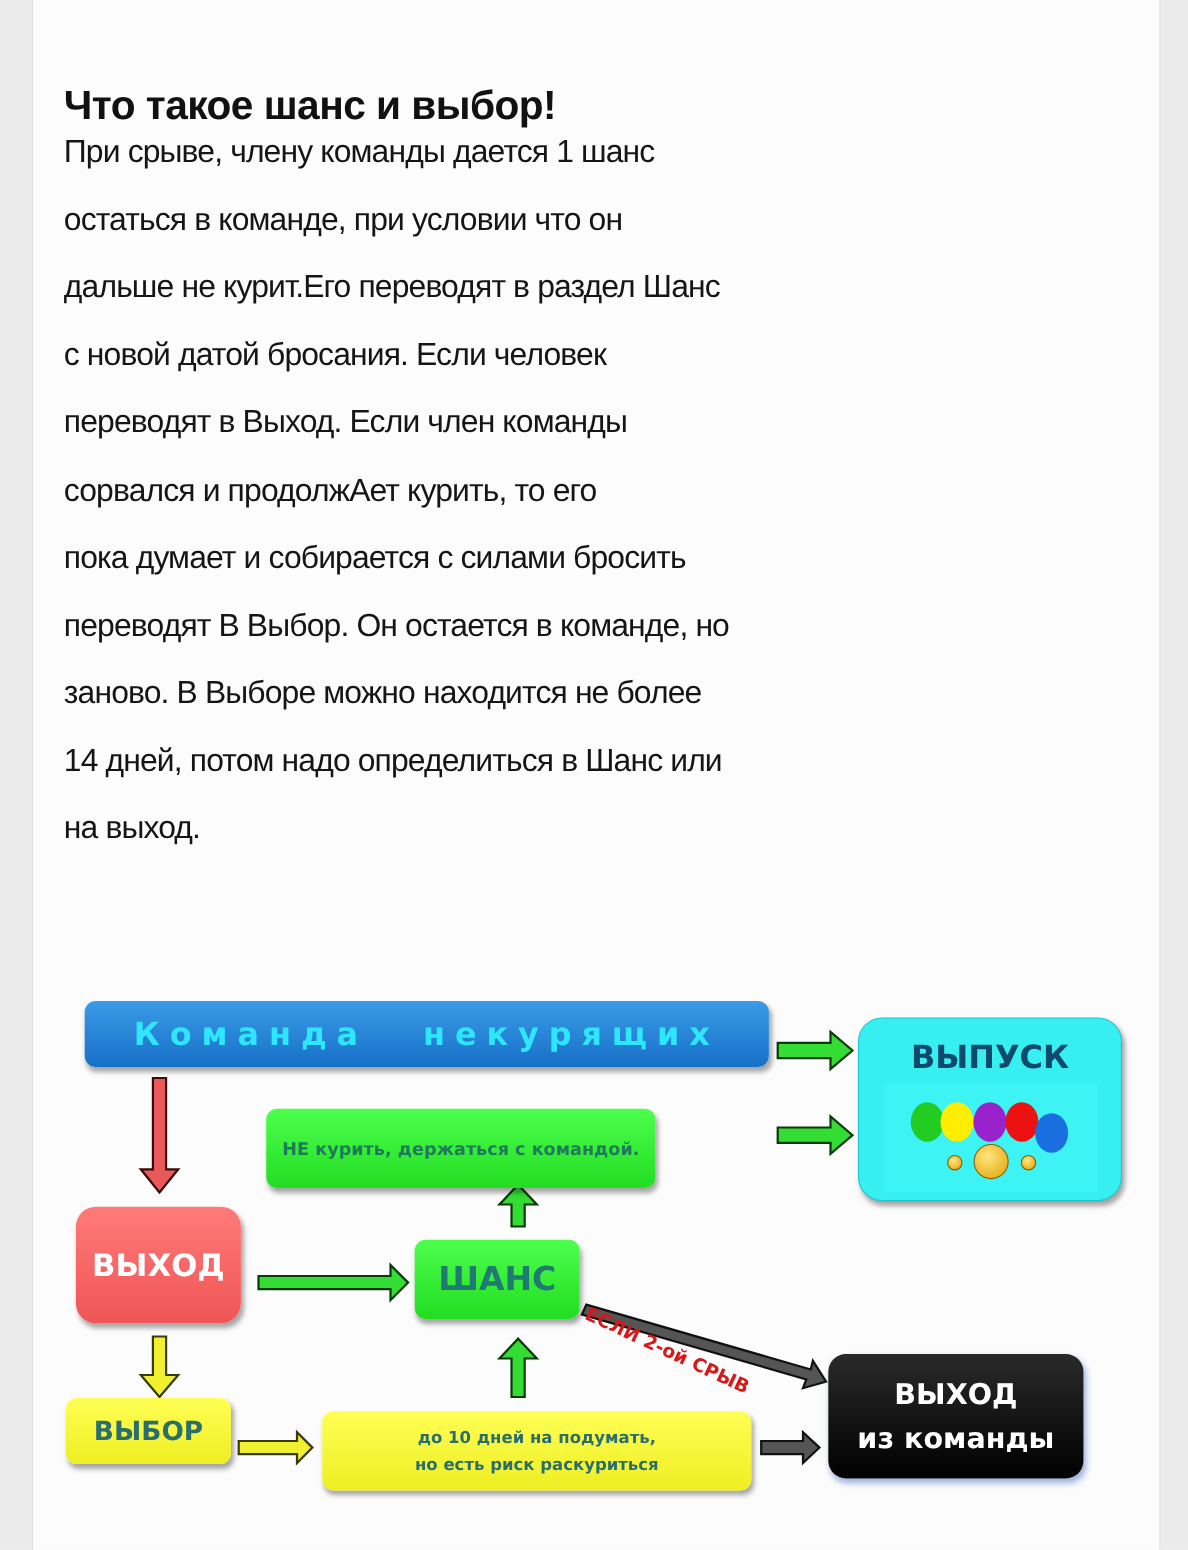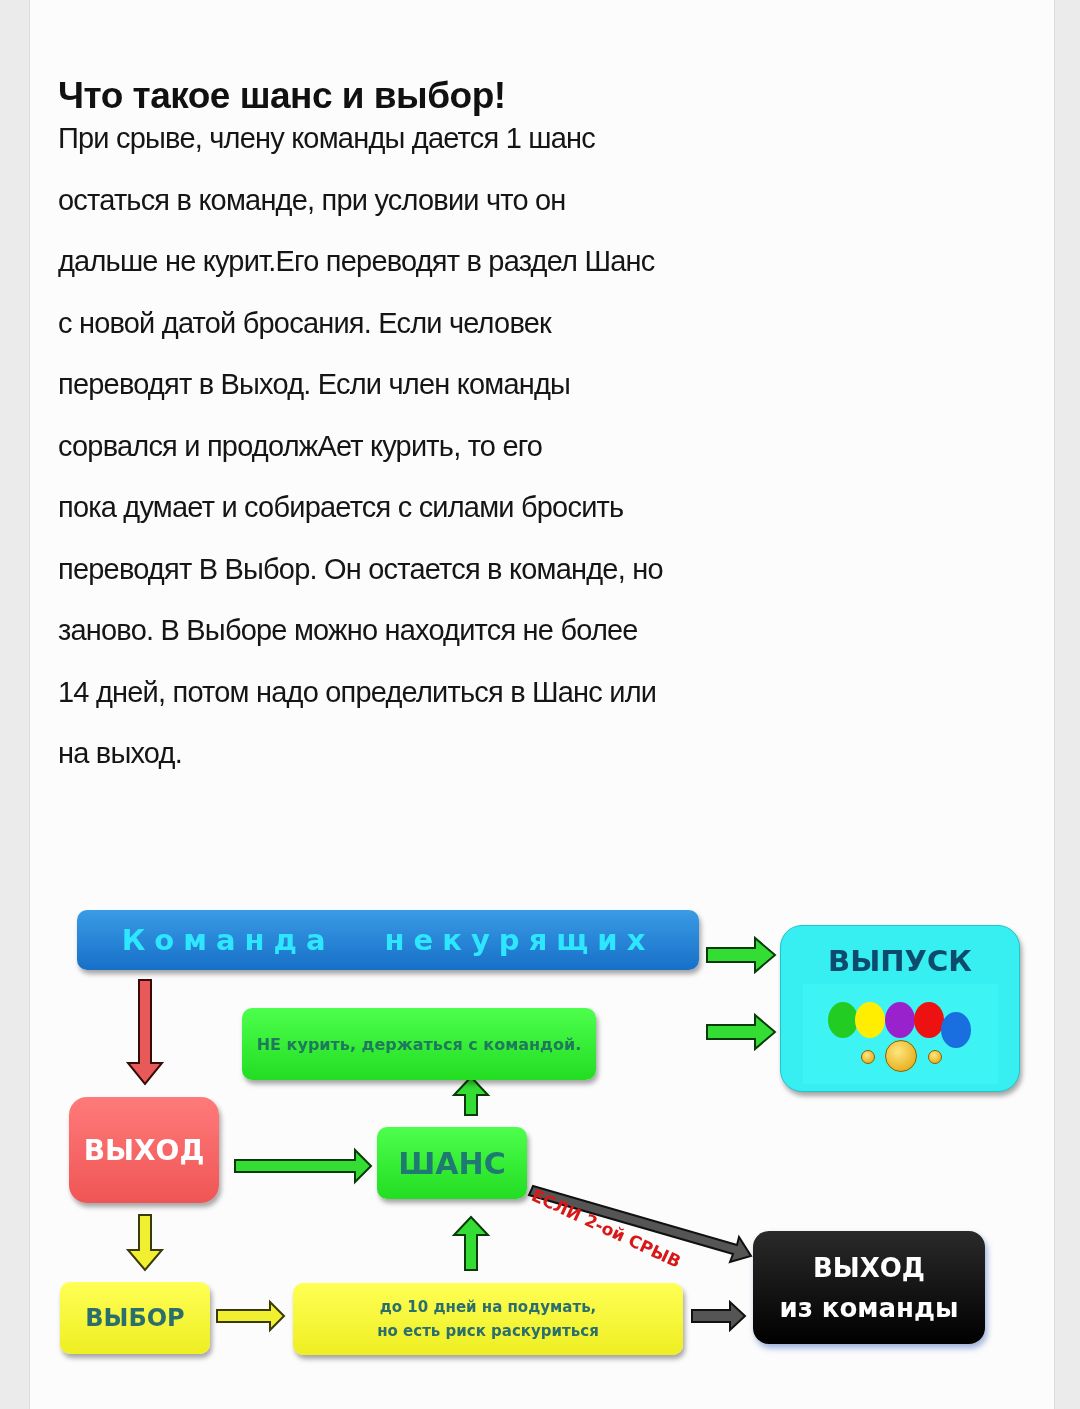--- a/index.html
+++ b/index.html
@@ -61,21 +61,21 @@
     .smiley.small { width: 12px; height: 12px; top: 66px; }
     .box-relapse {
       left: 14px; top: 197px; width: 150px; height: 106px; border-radius: 18px;
       background: linear-gradient(#ff7a7a, #f05555); color: #fff; font-size: 28px;
     }
     .box-chance {
       left: 322px; top: 227px; width: 150px; height: 72px; border-radius: 10px;
       background: linear-gradient(#4dff4d, #22dd22); color: #1f7a72; font-size: 30px;
     }
     .box-choice {
-      left: 5px; top: 382px; width: 150px; height: 72px; border-radius: 10px;
+      left: 5px; top: 371px; width: 150px; height: 60px; border-radius: 10px;
       background: linear-gradient(#ffff55, #eeee22); color: #2b6e6e; font-size: 24px;
     }
     .box-think {
       left: 238px; top: 383px; width: 390px; height: 72px; border-radius: 10px;
       background: linear-gradient(#ffff55, #eeee22); color: #2b6e6e; font-size: 15px;
       flex-direction: column; line-height: 24px;
     }
     .box-exit {
       left: 698px; top: 331px; width: 232px; height: 113px; border-radius: 16px;
       background: linear-gradient(#2a2a2a, #000); color: #fff; font-size: 26px;

